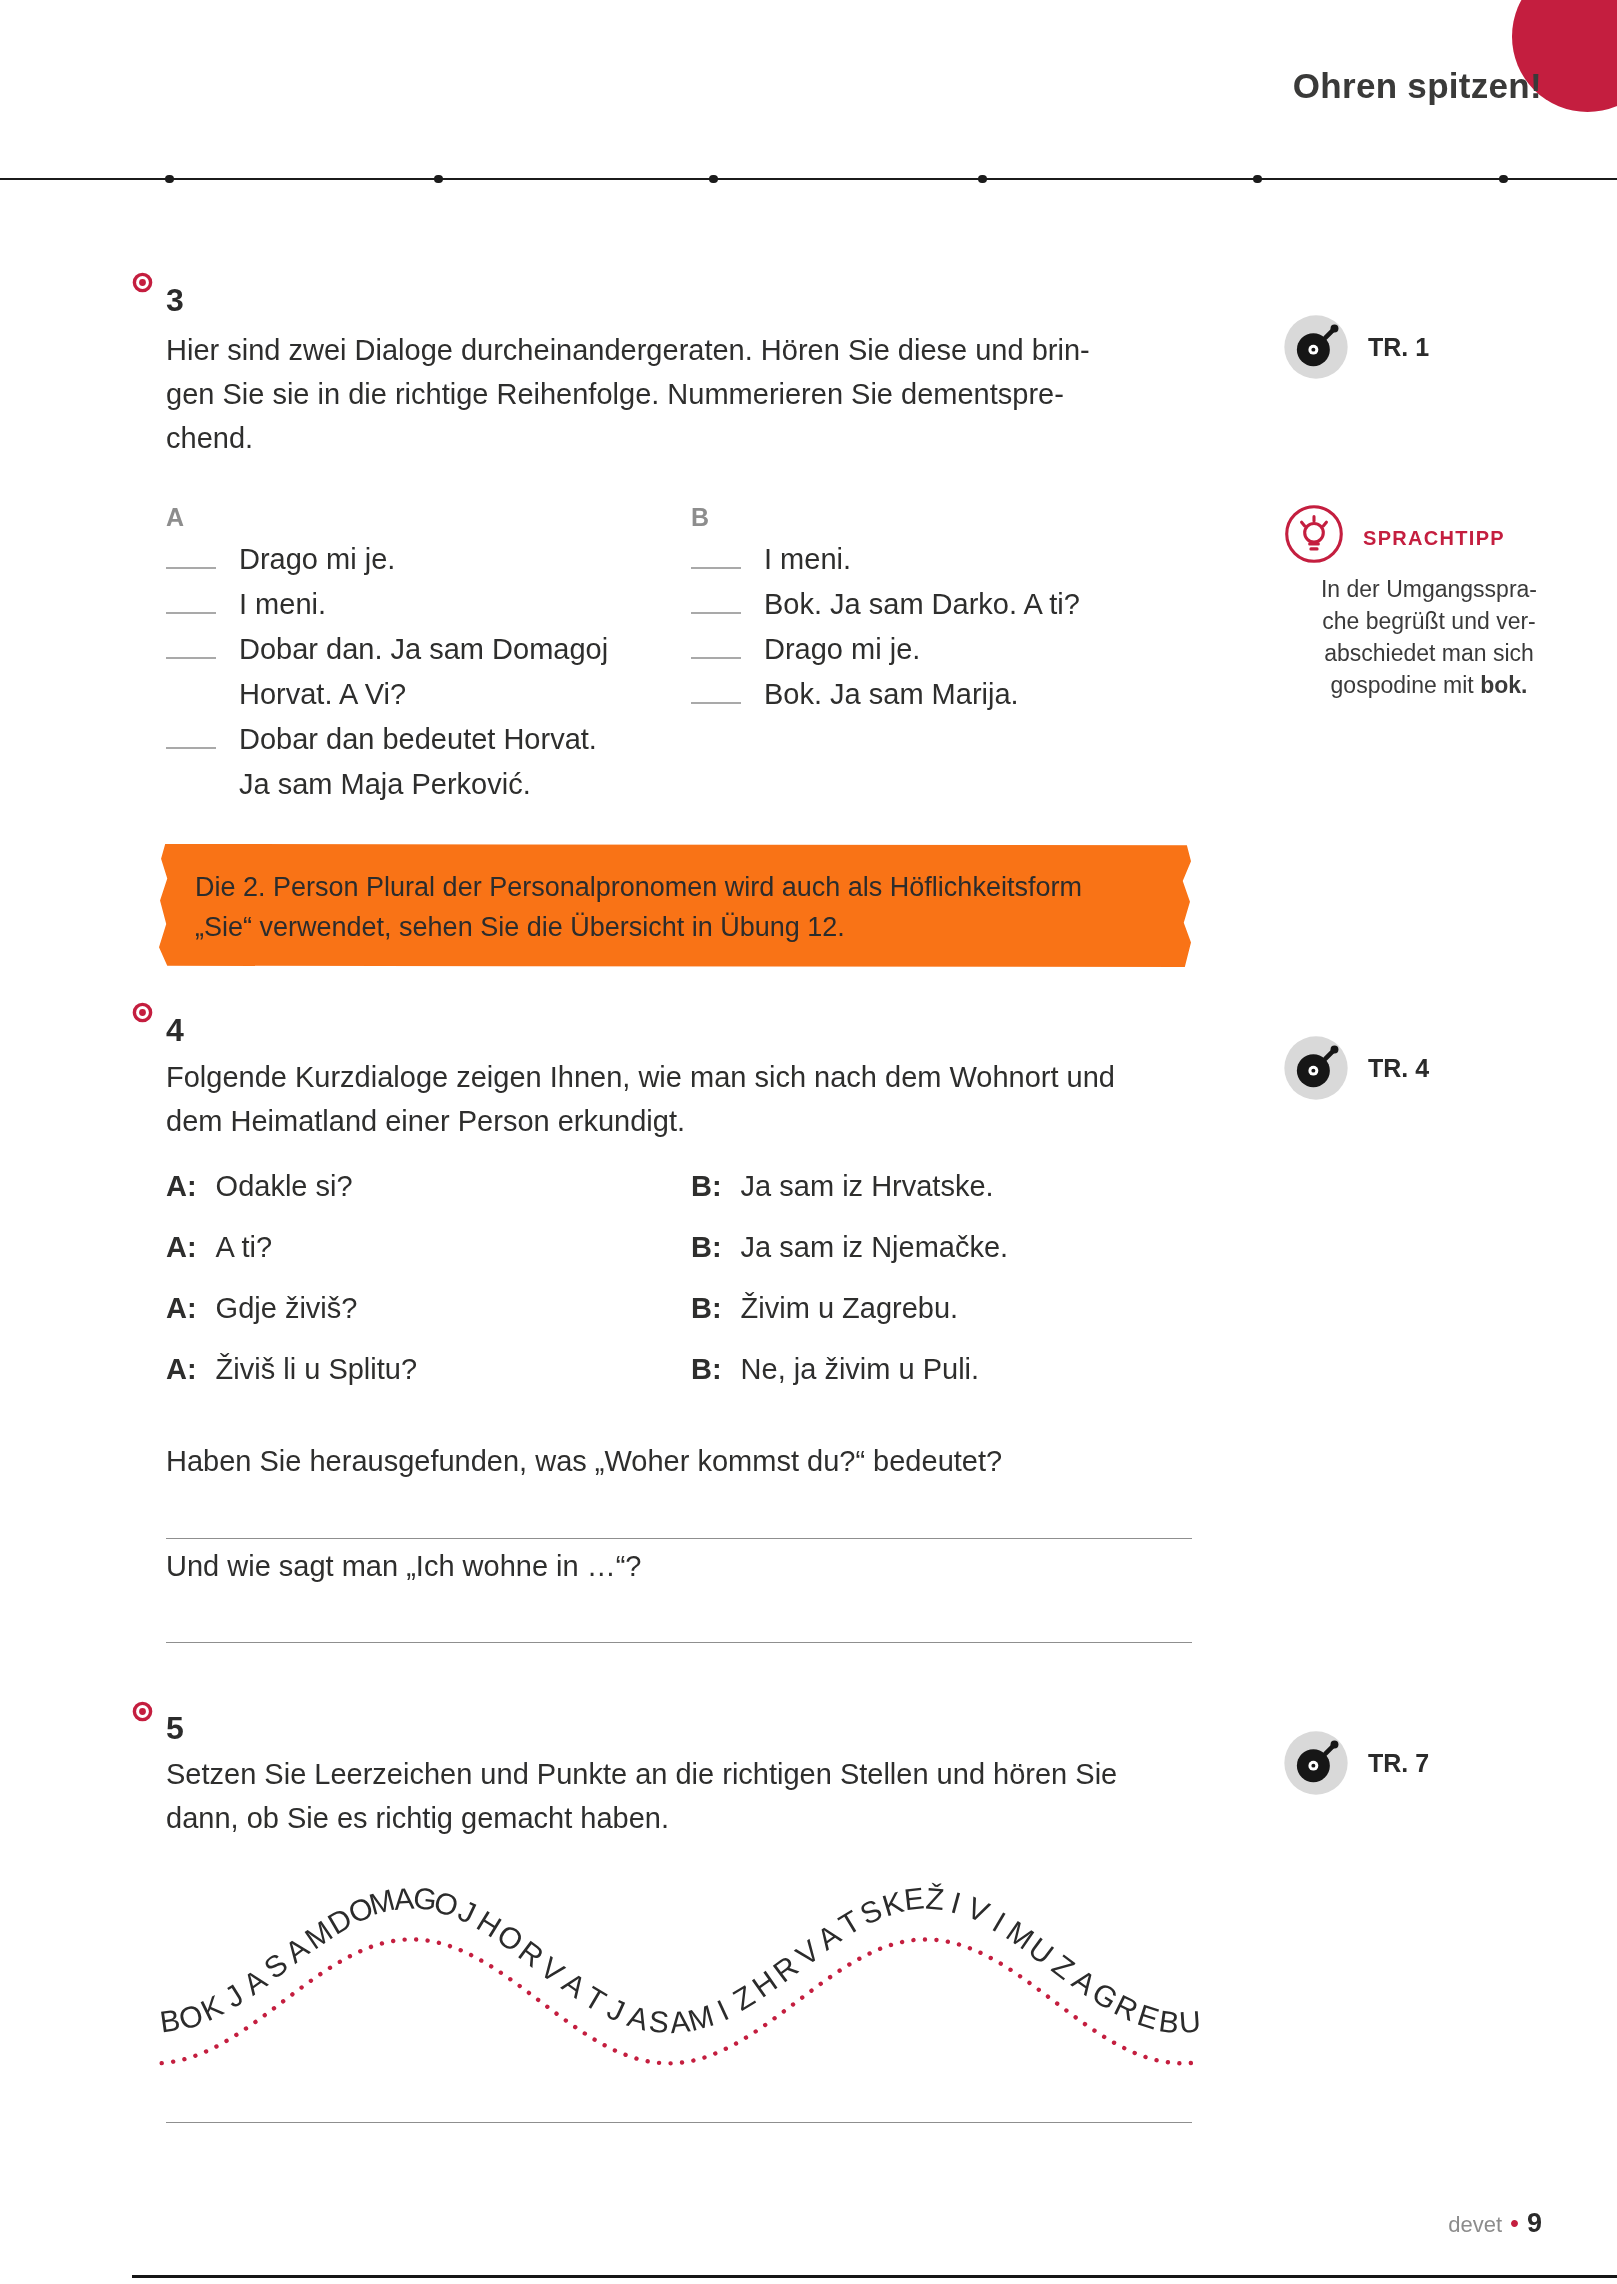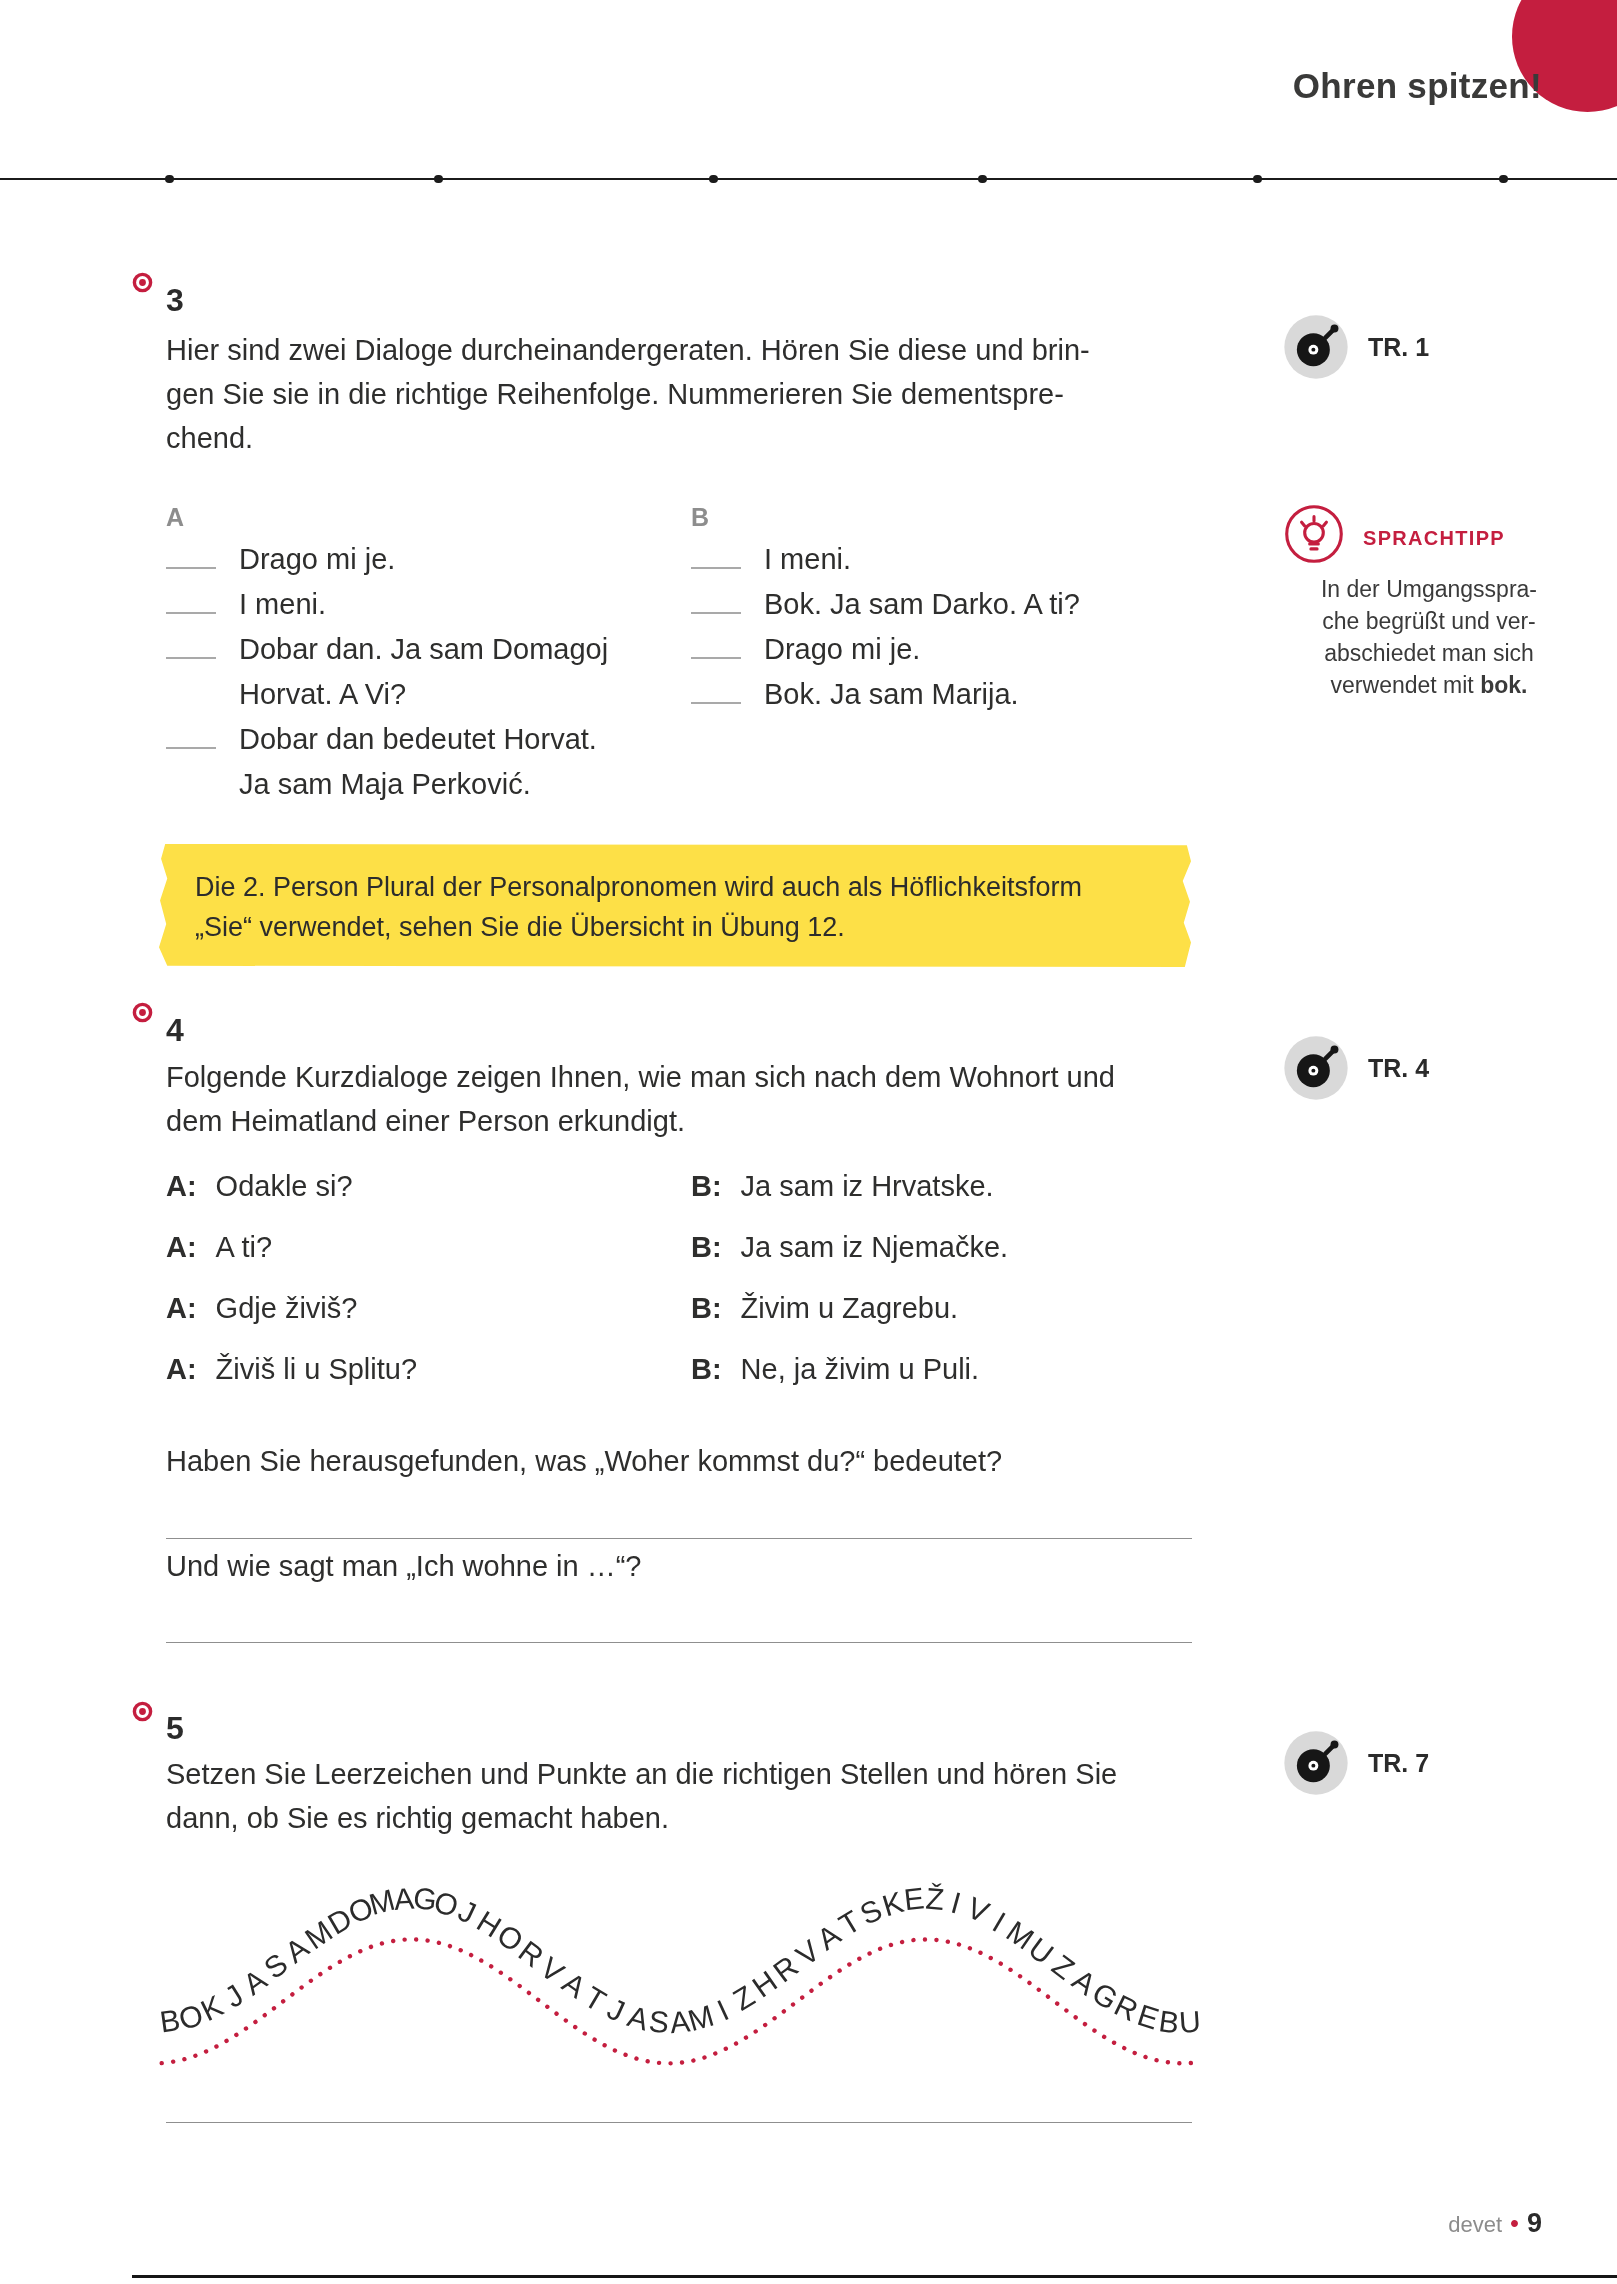--- a/index.html
+++ b/index.html
@@ -36,21 +36,21 @@
   .tip-icon { position:absolute; left:1283px; top:503px; }
   .tip-label { position:absolute; left:1363px; top:527px; font-size:20px; font-weight:bold;
     color:#c41e3f; letter-spacing:1.3px; }
   .tip-text { position:absolute; left:1284px; top:573px; width:290px; font-size:23px;
     line-height:32px; color:#3a3a3a;text-align:center; }
   .tip-text .pre { white-space:pre-line; }
   .tip-bold { font-weight:bold; }
 
   
   .note-box { position:absolute; left:159px; top:844px; width:1032px; height:123px;
-    background:#fde047;
+    background:#f97316;
     clip-path:polygon(0.6% 0%,99.6% 1%,100% 14%,99.2% 30%,99.9% 47%,99.3% 64%,100% 80%,99.4% 100%,0.8% 99%,0% 84%,0.7% 65%,0.1% 46%,0.8% 28%,0.2% 12%);
   }
   .note-text { position:absolute; left:36px; top:23px; width:964px; font-size:27px;
     line-height:40px; color:#2c2c2c; white-space:pre-line; }
 
   
   .kd-rows { position:absolute; left:166px; top:1170px; width:1078px; }
   .kd-row { display:grid; grid-template-columns:525px 1fr; height:61px; font-size:29px; }
   .kd-label { font-weight:bold; margin-right:19px; }
 
@@ -163,21 +163,21 @@
       <line x1="50" y1="22" x2="50" y2="29" stroke="#c41e3f" stroke-width="5" stroke-linecap="round"></line>
       <line x1="30" y1="31" x2="35" y2="37" stroke="#c41e3f" stroke-width="5" stroke-linecap="round"></line>
       <line x1="70" y1="31" x2="65" y2="37" stroke="#c41e3f" stroke-width="5" stroke-linecap="round"></line>
     </svg>
   </span>
   <div class="tip-label">SPRACHTIPP</div>
   <div class="tip-text">
     <div class="pre">In der Umgangsspra-
 che begrüßt und ver-
 abschiedet man sich</div>
-    <div><span>verwendet mit </span><span class="tip-bold">bok.</span></div>
+    <div><span>gospodine mit </span><span class="tip-bold">bok.</span></div>
   </div>
 
   <div class="note-box">
     <div class="note-text">Die 2. Person Plural der Personalpronomen wird auch als Höflichkeitsform
 „Sie“ verwendet, sehen Sie die Übersicht in Übung 12.</div>
   </div>
 
   <span class="ex-marker" style="left:131px; top:1001px">
     <svg width="23" height="23" viewBox="0 0 34 34">
         <circle cx="17" cy="17" r="12" fill="none" stroke="#c41e3f" stroke-width="5"></circle>

